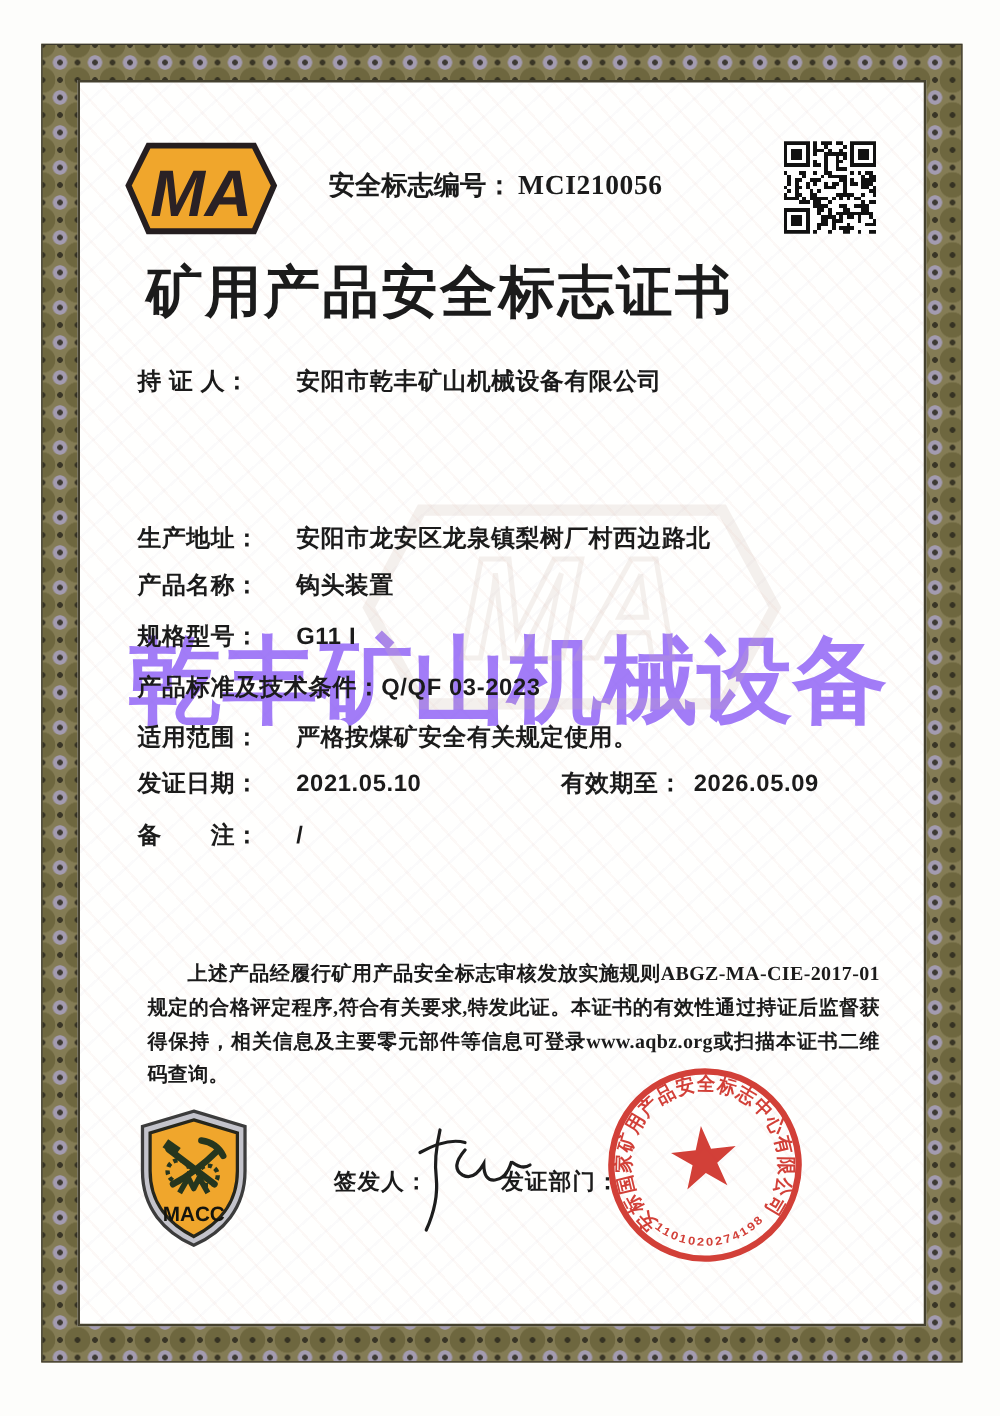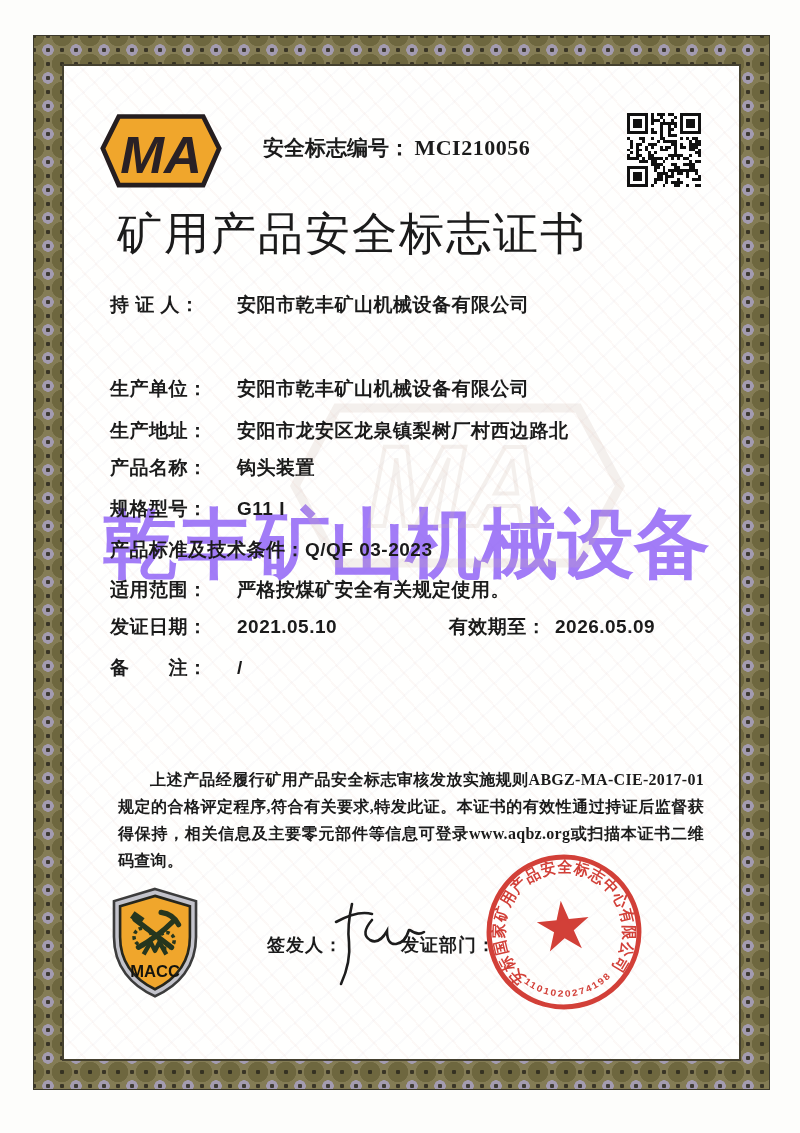--- a/index.html
+++ b/index.html
@@ -20,21 +20,21 @@
            repeating-linear-gradient(48deg, rgba(210,130,110,0.05) 0 2px, rgba(0,0,0,0) 2px 15px),
            repeating-linear-gradient(-42deg, rgba(150,140,180,0.04) 0 2px, rgba(0,0,0,0) 2px 17px);}
   
   .ma-logo{position:absolute;left:100px;top:111px;width:122px;height:88px;}
   .ma-logo text{font-family:"Liberation Sans","DejaVu Sans",sans-serif;font-weight:bold;font-style:italic;}
   .certno{position:absolute;left:263px;top:134px;width:320px;white-space:nowrap;}
   .certno .lab{font-size:21px;font-weight:bold;}
   .certno .num{font-size:22px;font-family:"Liberation Serif","DejaVu Serif",serif;font-weight:bold;letter-spacing:.5px;}
   .qr{position:absolute;left:627px;top:113px;width:74px;height:74px;}
   .title{position:absolute;left:0;top:204px;width:704px;text-align:center;
-         font-size:45px;font-weight:400;letter-spacing:2px;}
+         font-size:45px;font-weight:700;letter-spacing:2px;}
   
   .row{position:absolute;left:110px;width:600px;white-space:nowrap;}
   .lbl{display:inline-block;width:127px;font-size:19px;font-weight:bold;letter-spacing:.5px;vertical-align:baseline;}
   .val{font-size:19px;font-weight:600;font-family:Liberation Sans, sans-serif;letter-spacing:.5px;}
   .row.wide .lbl{width:auto;margin-right:0;}
   .pair2{position:absolute;left:330px;top:0;text-align:center;}
   .pair2 .lbl{width:115px;}
   
   .statement{position:absolute;left:118px;top:750px;width:586px;font-size:16px;line-height:27px;
              font-weight:600;text-align:justify;text-indent:2em;letter-spacing:.3px;
@@ -293,23 +293,20 @@
         <rect x="0" y="18" width="7" height="7" fill="#111"></rect>
         <rect x="1" y="19" width="5" height="5" fill="#fff"></rect>
         <rect x="2" y="20" width="3" height="3" fill="#111"></rect>
       </svg>
 
     <div class="title">矿用产品安全标志证书</div>
 
     <div class="row" style="top:292px">
       <span class="lbl">持 证 人：</span><span class="val">安阳市乾丰矿山机械设备有限公司</span>
     </div>
-    <div class="row" style="top:376px">
-      <span class="lbl">生产单位：</span><span class="val">安阳市乾丰矿山机械设备有限公司</span>
-    </div>
     <div class="row" style="top:418px">
       <span class="lbl">生产地址：</span><span class="val">安阳市龙安区龙泉镇梨树厂村西边路北</span>
     </div>
     <div class="row" style="top:455px">
       <span class="lbl">产品名称：</span><span class="val">钩头装置</span>
     </div>
     <div class="row" style="top:496px">
       <span class="lbl">规格型号：</span><span class="val">G11 I</span>
     </div>
     <div class="row wide" style="top:537px">

